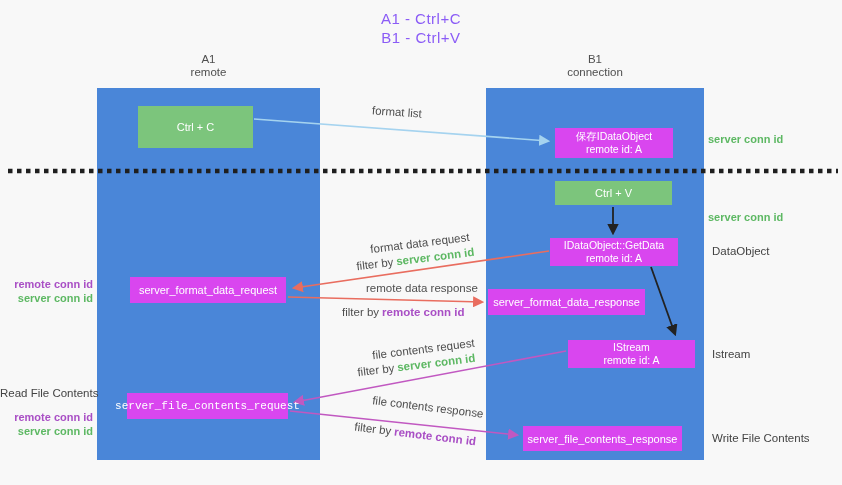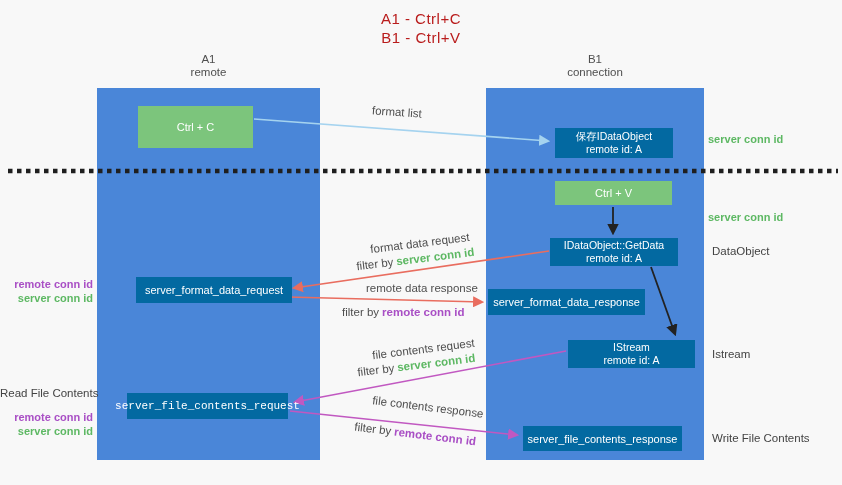--- a/index.html
+++ b/index.html
@@ -2,31 +2,31 @@
 <html><head>
 <meta charset="utf-8">
 <style>
   html,body{margin:0;padding:0;background:#f8f8f8;}
   #stage{
     position:relative;width:842px;height:485px;background:#f8f8f8;
     font-family:"Liberation Sans",sans-serif;overflow:hidden;
   }
   .abs{position:absolute;}
   .title{
-    left:0;top:9px;width:100%;text-align:center;color:#b91c1c;
+    left:0;top:9px;width:100%;text-align:center;color:#8b5cf6;
     font-size:15px;line-height:19px;letter-spacing:.5px;
   }
   .colhead{top:53px;text-align:center;color:#4f4f4f;font-size:11.5px;line-height:13px;}
   .col{top:88px;height:372px;background:#4a86d8;}
   .node{
     display:flex;flex-direction:column;align-items:center;justify-content:center;
     color:#fff;text-align:center;
   }
   .green{background:#7cc57c;}
-  .orange{background:#0369a1;}
+  .orange{background:#d946ef;}
   .one{font-size:11px;}
   .two{font-size:10.5px;line-height:13px;}
   .sidelabel{font-size:11.5px;color:#434343;white-space:nowrap;}
   .greenlab{font-size:11px;font-weight:bold;color:#5db863;white-space:nowrap;}
   .pair{width:93px;text-align:right;font-size:11px;font-weight:bold;line-height:14px;white-space:nowrap;}
   .pair .remote{color:#a94fc5;}
   .pair .server{color:#5db863;}
   .flowlab{font-size:11.5px;color:#4f4f4f;white-space:nowrap;transform-origin:center;}
   .flowlab .fid{font-weight:bold;margin-left:3px;}
   .fid.g{color:#5db863;}
@@ -94,21 +94,21 @@
 
   <div class="abs node green one" style="left:555px;top:181px;width:117px;height:24px;">
     <div>Ctrl + V</div>
   </div>
 
   <div class="abs node orange two" style="left:550px;top:238px;width:128px;height:28px;">
     <div>IDataObject::GetData</div>
     <div>remote id: A</div>
   </div>
 
-  <div class="abs node orange one" style="left:136px;top:277px;width:156px;height:26px;">
+  <div class="abs node orange one" style="left:130px;top:277px;width:156px;height:26px;">
     <div>server_format_data_request</div>
   </div>
 
   <div class="abs node orange one" style="left:488px;top:289px;width:157px;height:26px;">
     <div>server_format_data_response</div>
   </div>
 
   <div class="abs node orange two" style="left:568px;top:340px;width:127px;height:28px;">
     <div>IStream</div>
     <div>remote id: A</div>

